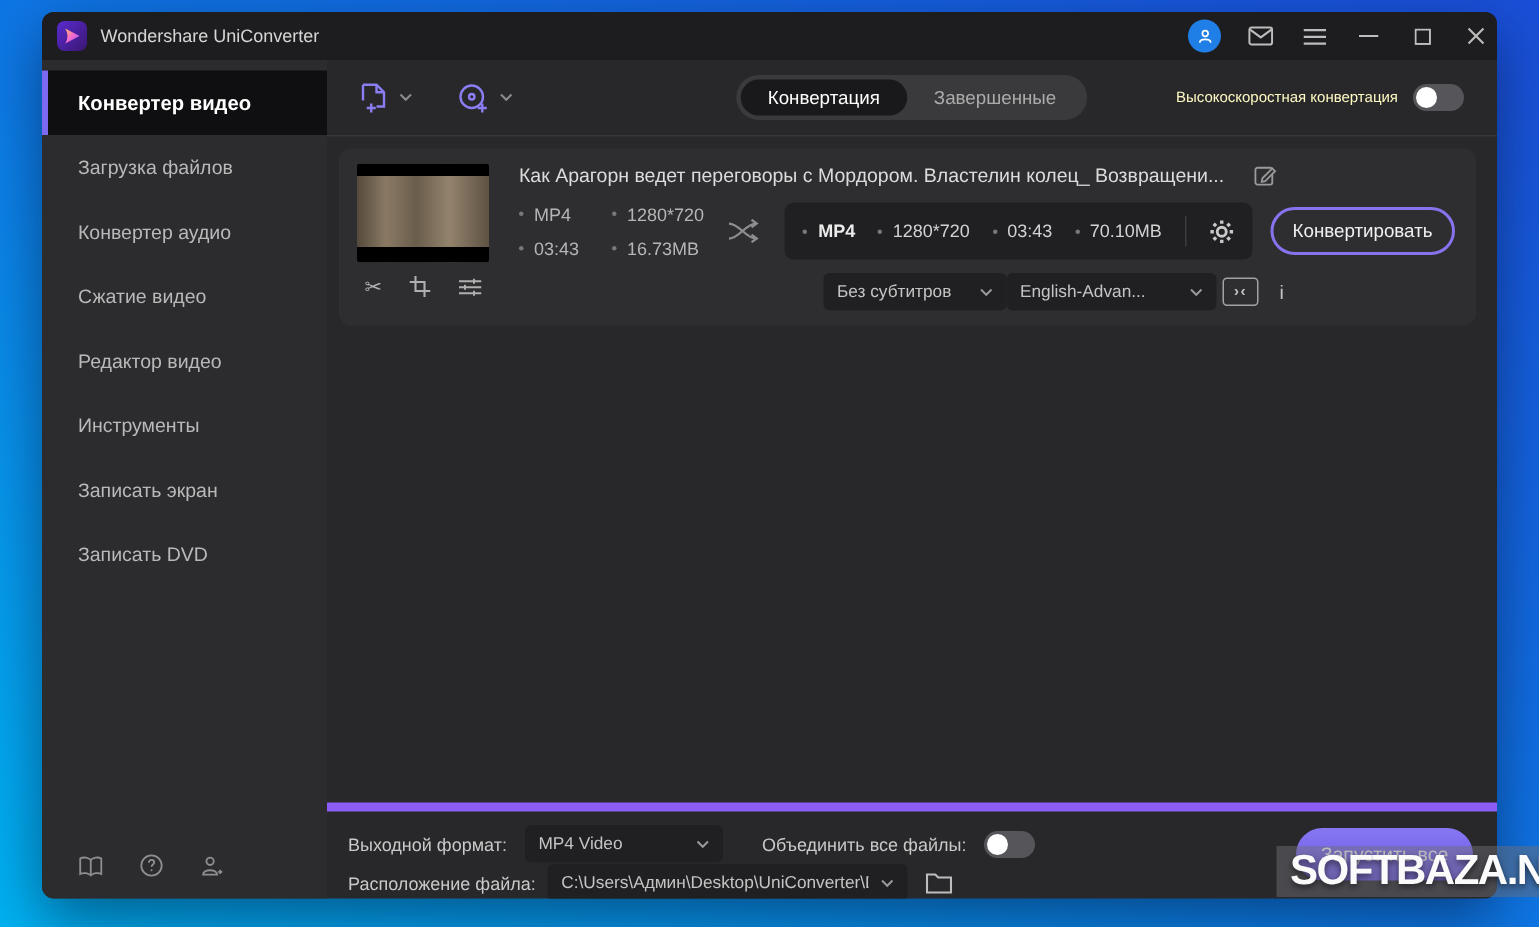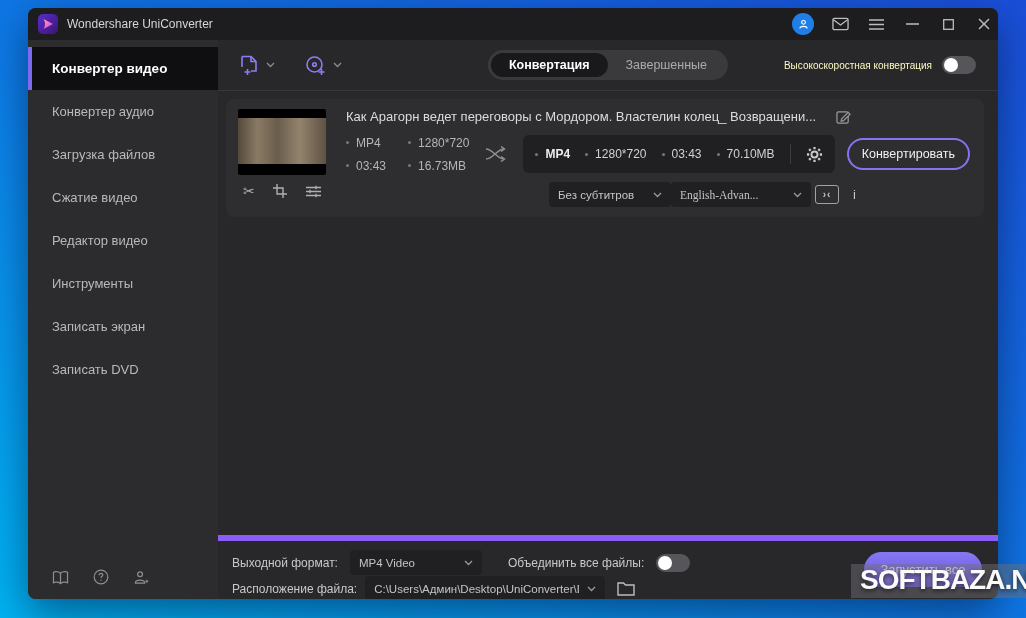--- a/index.html
+++ b/index.html
@@ -27,21 +27,21 @@
   .side-item { height:43px; line-height:43px; padding-left:24px; font-size:13px; color:#b9b9b9; cursor:pointer; white-space:nowrap; }
   .side-item.active { background:#0f0f11; color:#ffffff; font-weight:bold; border-left:4px solid #7c6af0; padding-left:20px; font-size:13.5px; }
   .side-footer { position:absolute; bottom:14px; left:24px; display:flex; gap:24px; color:#8e8e8e; align-items:center; }
   .main { flex:1; display:flex; flex-direction:column; min-width:0; }
   
   .toolbar { height:50px; display:flex; align-items:center; padding:0 22px; position:relative; flex:none; }
   .tool-group { display:flex; align-items:center; gap:30px; }
   .tool-btn { display:flex; align-items:center; gap:7px; color:#8b7df2; cursor:pointer; }
   .tabs { position:absolute; left:50%; top:50%; transform:translate(-50%,-50%); display:flex; background:#3a3a3d; border-radius:16px; padding:3px; }
   .tab { padding:5px 18px; font-size:12.5px; color:#ababab; border-radius:13px; cursor:pointer; white-space:nowrap; }
-  .tab.active { background:#19191b; color:#ffffff; font-weight:bold; }
+  .tab.active { background:#19191b; color:#ffffff; font-weight:normal; }
   .hs-group { margin-left:auto; display:flex; align-items:center; gap:10px; }
   .hs-label { font-size:10px; color:#fef9c3; }
   .toggle { width:34px; height:18px; border-radius:9px; background:#55555a; position:relative; cursor:pointer; flex:none; }
   .toggle .knob { position:absolute; left:2px; top:2px; width:14px; height:14px; border-radius:50%; background:#ffffff; }
   .h-div { height:1px; background:#37373a; flex:none; }
   
   .content { flex:1; padding:8px 14px 0 8px; min-height:0; }
   .file-card { background:#2e2e31; border-radius:8px; padding:10px 14px 10px 12px; display:flex; height:118px; }
   .thumb-col { width:88px; flex:none; }
   .thumb {
@@ -64,21 +64,21 @@
   .shuffle { margin:0 16px; color:#8d8d92; display:flex; }
   .target-box { background:#202023; border-radius:6px; padding:9px 12px; display:flex; align-items:center; gap:15px; }
   .target-box .kv { color:#d2d2d2; }
   .target-box .fmt { font-weight:bold; color:#ececec; }
   .v-div { width:1px; height:20px; background:#3c3c40; }
   .gear { color:#c9c9c9; display:flex; cursor:pointer; }
   .convert-btn { margin-left:auto; border:2px solid #8574ee; background:transparent; color:#f0f0f0; border-radius:17px; padding:7px 13px; font-size:12.5px; cursor:pointer; white-space:nowrap; font-family:"Liberation Sans",sans-serif; }
   .bot-row { display:flex; align-items:center; gap:0; margin-top:9px; margin-left:203px; }
   .dd { background:#202023; border-radius:4px; height:25px; display:flex; align-items:center; justify-content:space-between; padding:0 9px; font-size:11.5px; color:#c4c4c4; cursor:pointer; }
   .dd-sub { width:122px; }
-  .dd-audio { width:140px;font-family:Liberation Serif, serif; }
+  .dd-audio { width:140px; }
   .mini-box { width:24px; height:19px; border:1.5px solid #a2a2a2; border-radius:3px; color:#c5c5c5; display:flex; align-items:center; justify-content:center; font-size:10px; cursor:pointer; margin-left:4px; }
   .mini-box::after { content:"›‹"; letter-spacing:1px; font-weight:bold; }
   .info-i { color:#c5c5c5; font-size:13px; cursor:pointer; margin-left:10px; padding:0 4px; }
   .info-i::after { content:"i"; font-style:normal; }
   
   .bottom-panel { border-top:6px solid #8b5cf6; padding:9px 0 10px 14px; position:relative; flex:none; height:64px; }
   .bp-row { display:flex; align-items:center; }
   .bp-row + .bp-row { margin-top:1px; }
   .bp-label { font-size:12px; color:#c9c9c9; white-space:nowrap; }
   .dd-format { width:132px; margin-left:12px; }
@@ -153,22 +153,22 @@
               <line x1="11" y1="1" x2="1" y2="11"></line>
             </svg>
         </div>
       </div>
     </div>
 
     <div class="body">
 
       <aside class="sidebar">
         <div class="side-item active">Конвертер видео</div>
+        <div class="side-item">Загрузка файлов</div>
         <div class="side-item">Конвертер аудио</div>
-        <div class="side-item">Загрузка файлов</div>
         <div class="side-item">Сжатие видео</div>
         <div class="side-item">Редактор видео</div>
         <div class="side-item">Инструменты</div>
         <div class="side-item">Записать экран</div>
         <div class="side-item">Записать DVD</div>
         <div class="side-footer">
           <span>
             <svg width="17" height="15" viewBox="0 0 18 16" fill="none" stroke="#8e8e8e" stroke-width="1.3">
                 <path d="M1.5 2.5 C4 1 7.5 2 9 3.5 C10.5 2 14 1 16.5 2.5 L16.5 13.5 C14 12.2 10.5 13 9 14.5 C7.5 13 4 12.2 1.5 13.5 Z"></path>
                 <line x1="9" y1="3.5" x2="9" y2="14.5"></line>

